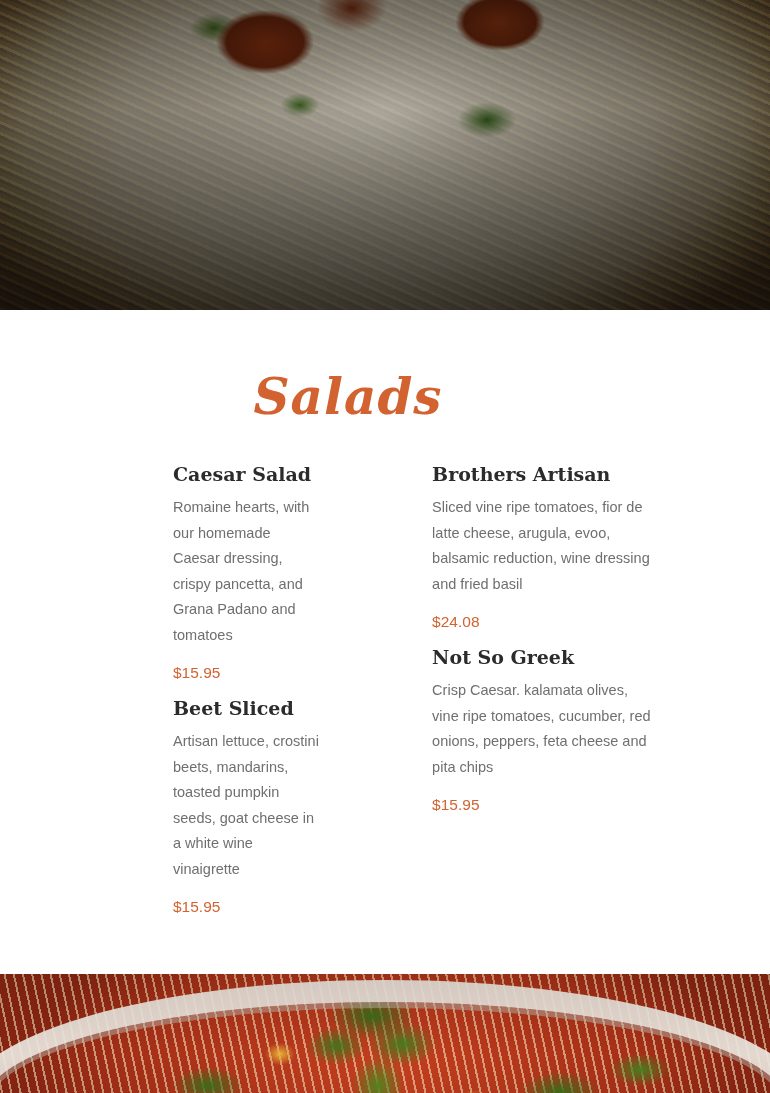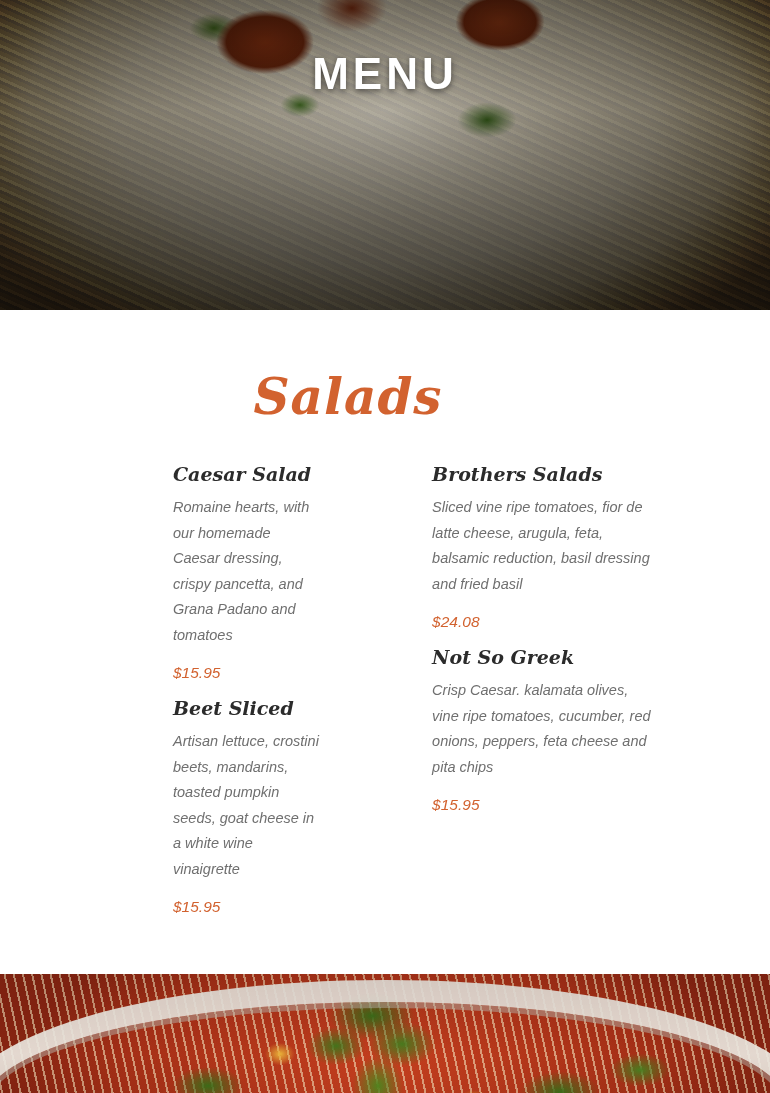--- a/index.html
+++ b/index.html
@@ -88,21 +88,20 @@
     line-height: 1;
     padding-top: 62px;
     padding-bottom: 0;
     letter-spacing: 1px;
   }
 
   .menu-grid {
     display: flex;
     gap: 10px;
     padding: 38px 0 0 0;
-    font-style: italic;
   }
   .menu-col {
     width: 385px;
     padding-left: 0;
   }
   .menu-col.left { padding-left: 173px; padding-right: 30px; }
   .menu-col.right { padding-left: 71px; padding-right: 45px; }
 
   .item { margin-bottom: 0; }
   .item + .item { margin-top: 8px; }
@@ -182,21 +181,20 @@
     background: linear-gradient(180deg, rgba(0,0,0,0.10) 0%, rgba(0,0,0,0.02) 40%, rgba(0,0,0,0.12) 100%);
   }
 </style>
 </head>
 <body>
 
 <div class="page">
 
   <div class="hero">
     <div class="hero-photo"></div>
-    <div class="hero-title">MENU</div>
   </div>
 
   <div class="section">
     <div class="section-heading">Salads</div>
 
     <div class="menu-grid">
 
       <div class="menu-col left">
 
         <div class="item">
@@ -209,22 +207,22 @@
           <div class="item-name">Beet Sliced</div>
           <div class="item-desc">Artisan lettuce, crostini beets, mandarins, toasted pumpkin seeds, goat cheese in a white wine vinaigrette</div>
           <div class="item-price">$15.95</div>
         </div>
 
       </div>
 
       <div class="menu-col right">
 
         <div class="item">
-          <div class="item-name">Brothers Salads</div>
-          <div class="item-desc">Sliced vine ripe tomatoes, fior de latte cheese, arugula, feta, balsamic reduction, basil dressing and fried basil</div>
+          <div class="item-name">Brothers Artisan</div>
+          <div class="item-desc">Sliced vine ripe tomatoes, fior de latte cheese, arugula, evoo, balsamic reduction, wine dressing and fried basil</div>
           <div class="item-price">$24.08</div>
         </div>
 
         <div class="item">
           <div class="item-name">Not So Greek</div>
           <div class="item-desc">Crisp Caesar. kalamata olives, vine ripe tomatoes, cucumber, red onions, peppers, feta cheese and pita chips</div>
           <div class="item-price">$15.95</div>
         </div>
 
       </div>

